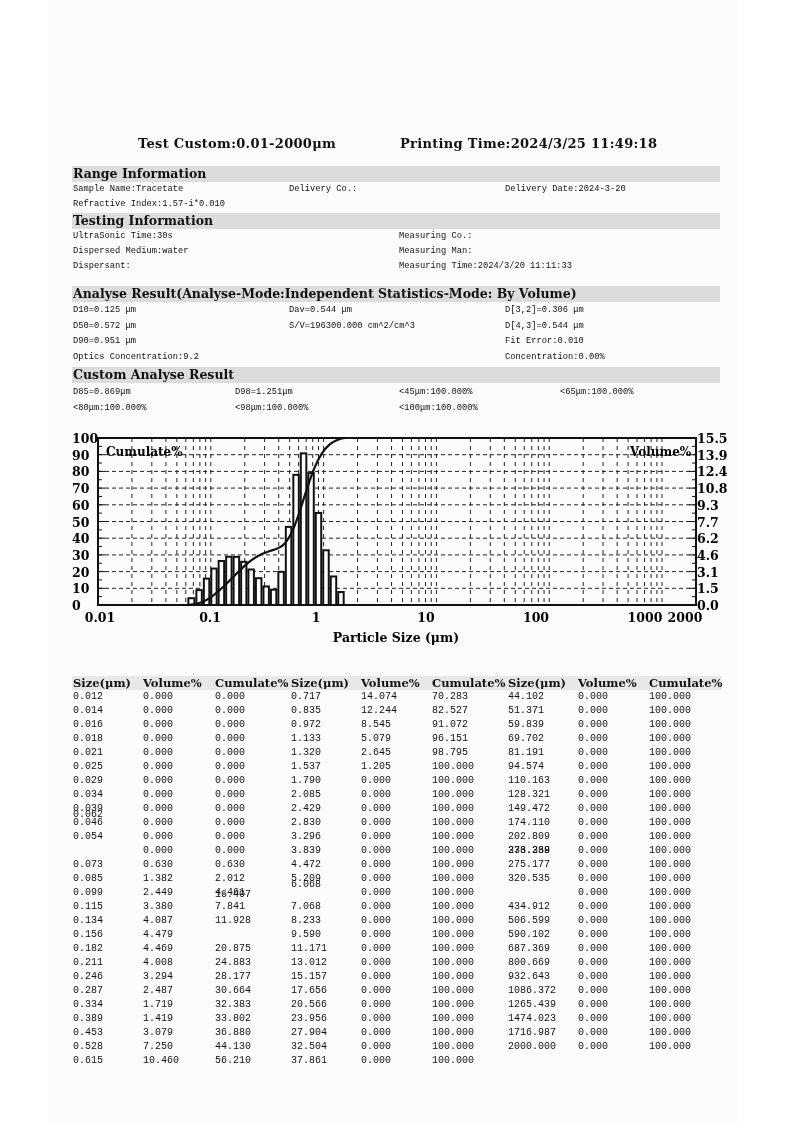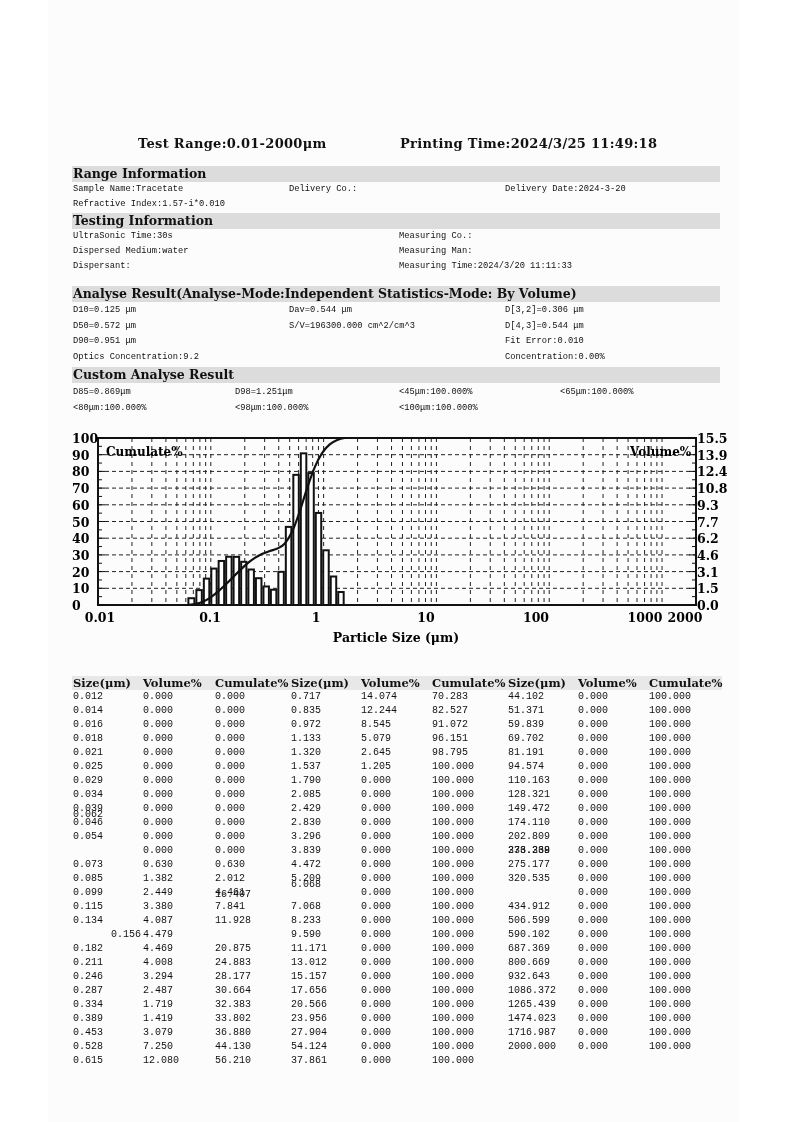--- a/index.html
+++ b/index.html
@@ -11,21 +11,21 @@
   .field { position:absolute; font-family:"Liberation Mono","DejaVu Sans Mono",monospace; font-size:9.5px; line-height:12px; white-space:nowrap; transform:scaleX(0.92); transform-origin:left; }
   svg text { font-family:"DejaVu Serif","Liberation Serif",serif; font-weight:bold; }
   .tbl-head { position:absolute; top:676px; height:14px; background:#e8e8e8; font-family:"DejaVu Serif","Liberation Serif",serif; font-weight:bold; font-size:11.5px; line-height:14px; white-space:nowrap; }
   .tbl-cell { position:absolute; font-family:"Liberation Mono","DejaVu Sans Mono",monospace; font-size:10px; line-height:14px; white-space:nowrap; }
 </style>
 </head>
 <body>
 
 <div class="page-shade"></div>
 
-<div class="header-line" style="left:138px;">Test Range:0.01-2000μm</div>
+<div class="header-line" style="left:138px;">Test Custom:0.01-2000μm</div>
 <div class="header-line" style="left:400px;">Printing Time:2024/3/25 11:49:18</div>
 
 <div class="section-bar" style="top:166px;">Range Information</div>
 <div class="field" style="left:73px; top:183px;">Sample Name:Tracetate</div>
 <div class="field" style="left:289px; top:183px;">Delivery Co.:</div>
 <div class="field" style="left:505px; top:183px;">Delivery Date:2024-3-20</div>
 <div class="field" style="left:73px; top:198px;">Refractive Index:1.57-i*0.010</div>
 
 <div class="section-bar" style="top:213px;">Testing Information</div>
 <div class="field" style="left:73px; top:230px;">UltraSonic Time:30s</div>
@@ -382,21 +382,21 @@
     <div class="tbl-cell" style="left: 649px; top: 900px;">100.000</div>
     <div class="tbl-cell" style="left: 73px; top: 914px;">0.134</div>
     <div class="tbl-cell" style="left: 143px; top: 914px;">4.087</div>
     <div class="tbl-cell" style="left: 215px; top: 914px;">11.928</div>
     <div class="tbl-cell" style="left: 291px; top: 914px;">8.233</div>
     <div class="tbl-cell" style="left: 361px; top: 914px;">0.000</div>
     <div class="tbl-cell" style="left: 432px; top: 914px;">100.000</div>
     <div class="tbl-cell" style="left: 508px; top: 914px;">506.599</div>
     <div class="tbl-cell" style="left: 578px; top: 914px;">0.000</div>
     <div class="tbl-cell" style="left: 649px; top: 914px;">100.000</div>
-    <div class="tbl-cell" style="left: 73px; top: 928px; margin-left: 38px;">0.156</div>
+    <div class="tbl-cell" style="left: 73px; top: 928px;">0.156</div>
     <div class="tbl-cell" style="left: 143px; top: 928px;">4.479</div>
     <div class="tbl-cell" style="left: 215px; top: 880px; margin-top: 8px;">16.407</div>
     <div class="tbl-cell" style="left: 291px; top: 928px;">9.590</div>
     <div class="tbl-cell" style="left: 361px; top: 928px;">0.000</div>
     <div class="tbl-cell" style="left: 432px; top: 928px;">100.000</div>
     <div class="tbl-cell" style="left: 508px; top: 928px;">590.102</div>
     <div class="tbl-cell" style="left: 578px; top: 928px;">0.000</div>
     <div class="tbl-cell" style="left: 649px; top: 928px;">100.000</div>
     <div class="tbl-cell" style="left: 73px; top: 942px;">0.182</div>
     <div class="tbl-cell" style="left: 143px; top: 942px;">4.469</div>
@@ -457,25 +457,25 @@
     <div class="tbl-cell" style="left: 215px; top: 1026px;">36.880</div>
     <div class="tbl-cell" style="left: 291px; top: 1026px;">27.904</div>
     <div class="tbl-cell" style="left: 361px; top: 1026px;">0.000</div>
     <div class="tbl-cell" style="left: 432px; top: 1026px;">100.000</div>
     <div class="tbl-cell" style="left: 508px; top: 1026px;">1716.987</div>
     <div class="tbl-cell" style="left: 578px; top: 1026px;">0.000</div>
     <div class="tbl-cell" style="left: 649px; top: 1026px;">100.000</div>
     <div class="tbl-cell" style="left: 73px; top: 1040px;">0.528</div>
     <div class="tbl-cell" style="left: 143px; top: 1040px;">7.250</div>
     <div class="tbl-cell" style="left: 215px; top: 1040px;">44.130</div>
-    <div class="tbl-cell" style="left: 291px; top: 1040px;">54.124</div>
+    <div class="tbl-cell" style="left: 291px; top: 1040px;">32.504</div>
     <div class="tbl-cell" style="left: 361px; top: 1040px;">0.000</div>
     <div class="tbl-cell" style="left: 432px; top: 1040px;">100.000</div>
     <div class="tbl-cell" style="left: 508px; top: 1040px;">2000.000</div>
     <div class="tbl-cell" style="left: 578px; top: 1040px;">0.000</div>
     <div class="tbl-cell" style="left: 649px; top: 1040px;">100.000</div>
     <div class="tbl-cell" style="left: 73px; top: 1054px;">0.615</div>
-    <div class="tbl-cell" style="left: 143px; top: 1054px;">12.080</div>
+    <div class="tbl-cell" style="left: 143px; top: 1054px;">10.460</div>
     <div class="tbl-cell" style="left: 215px; top: 1054px;">56.210</div>
     <div class="tbl-cell" style="left: 291px; top: 1054px;">37.861</div>
     <div class="tbl-cell" style="left: 361px; top: 1054px;">0.000</div>
     <div class="tbl-cell" style="left: 432px; top: 1054px;">100.000</div>
   </div>
 
 </body></html>

